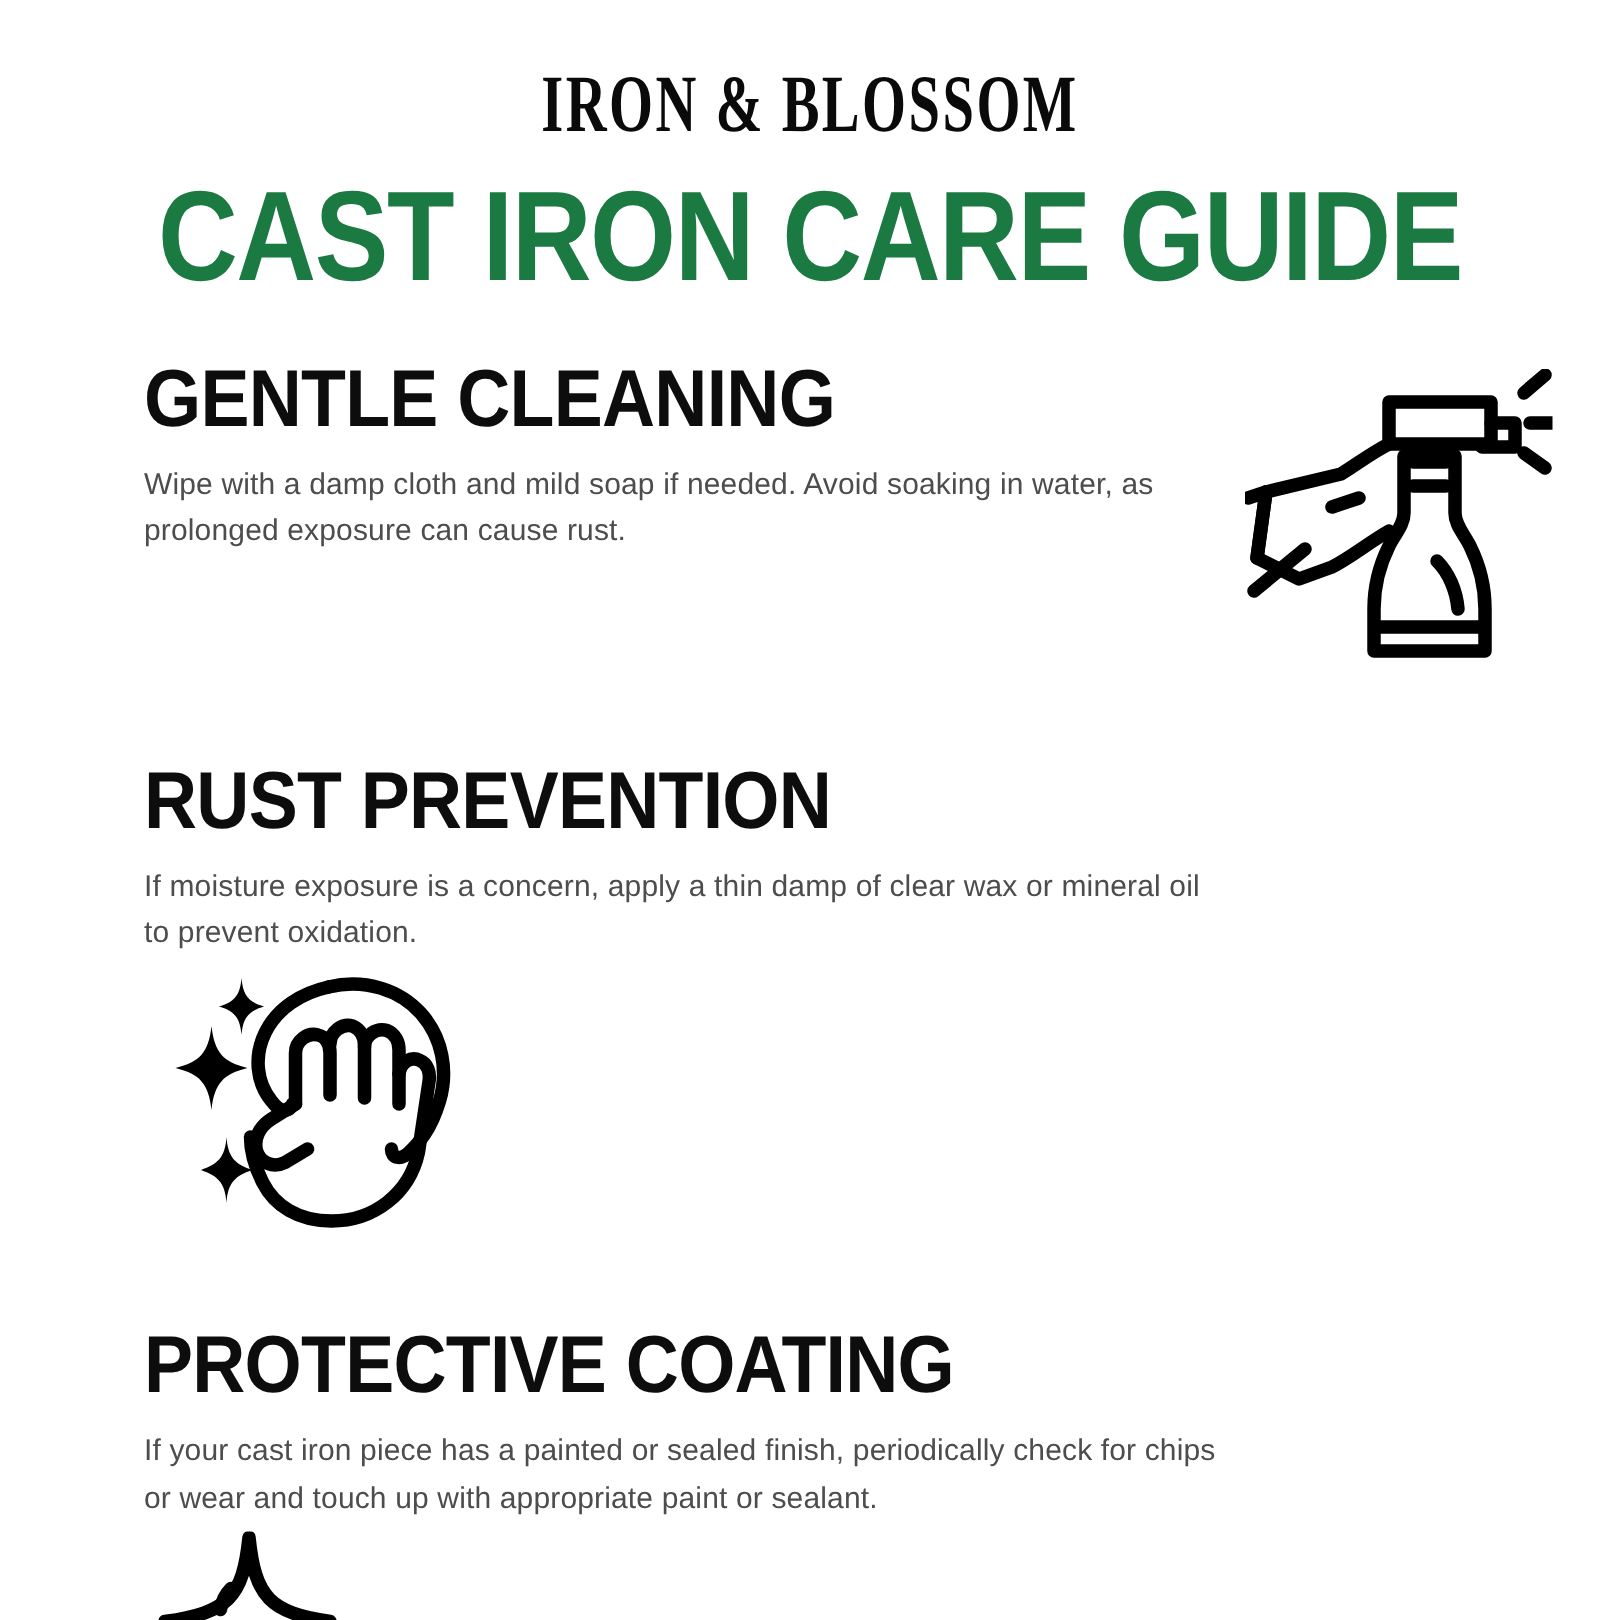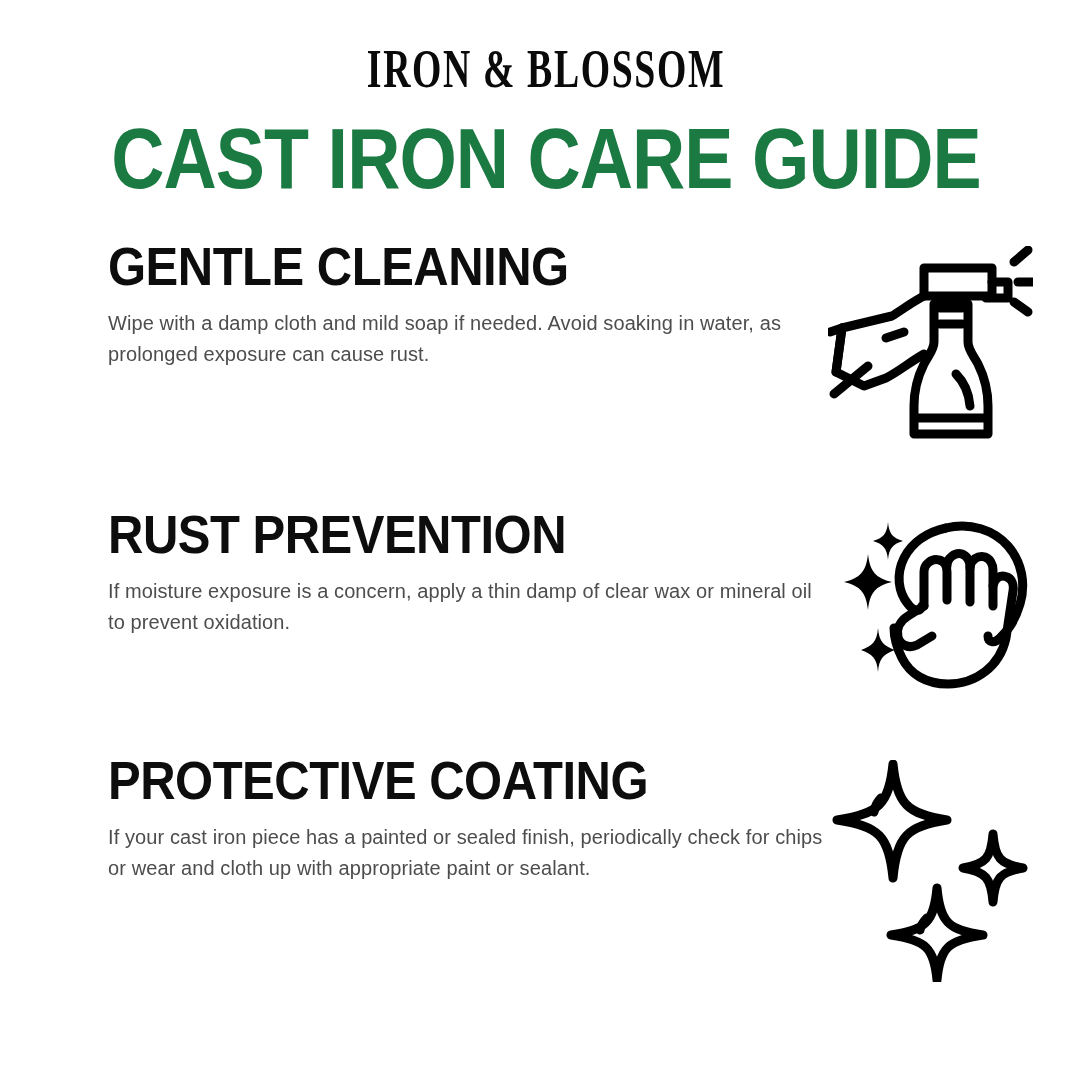--- a/index.html
+++ b/index.html
@@ -12,21 +12,20 @@
     background: #ffffff;
     font-family: "Liberation Sans", sans-serif;
     overflow: hidden;
   }
   .page {
     position: relative;
     width: 1080px;
     height: 1072px;
     background: #ffffff;
     box-sizing: border-box;
-    padding-left: 12px;
   }
 
   
   .brand {
     text-align: center;
     padding-top: 36px;
     font-family: "Liberation Serif", "DejaVu Serif", serif;
     font-weight: 700;
     font-size: 46px;
     letter-spacing: 2px;
@@ -51,25 +50,27 @@
     white-space: nowrap;
   }
 
   
   .sections {
     margin-top: 48px;
   }
   .section {
     display: flex;
     align-items: flex-start;
+    justify-content: space-between;
     padding: 0 40px 0 96px;
     box-sizing: border-box;
   }
   .section + .section {
     margin-top: 62px;
+    flex-direction: column;
   }
   .sec-text {
     flex: 0 0 auto;
     width: 715px;
   }
   .sec-heading {
     font-family: "Liberation Sans", sans-serif;
     font-weight: 700;
     font-size: 49px;
     line-height: 1.02;
@@ -198,21 +199,21 @@
             <path d="M50 108 C51 122 56 126 67 130 C56 134 51 138 50 152
                      C49 138 44 134 33 130 C44 126 49 122 50 108 Z" fill="#000000" stroke="none"></path>
           </svg>
         </span>
       </div>
     </div>
 
     <div class="section">
       <div class="sec-text">
         <h2 class="sec-heading">PROTECTIVE COATING</h2>
-        <p class="sec-body">If your cast iron piece has a painted or sealed finish, periodically check for chips or wear and cloth up with appropriate paint or sealant.</p>
+        <p class="sec-body">If your cast iron piece has a painted or sealed finish, periodically check for chips or wear and touch up with appropriate paint or sealant.</p>
       </div>
       <div class="sec-icon">
         <span class="icon-sparkle">
           <svg width="215" height="222" viewBox="0 0 215 222" fill="none" stroke="#000000" stroke-width="9" stroke-linecap="round" stroke-linejoin="round">
 
             <path d="M70 4 C74 44 84 54 124 60
                      C84 66 74 76 70 118
                      C66 76 56 66 14 60
                      C56 54 66 44 70 4 Z"></path>
             <path d="M58 38 C54 42 52 46 51 52"></path>

